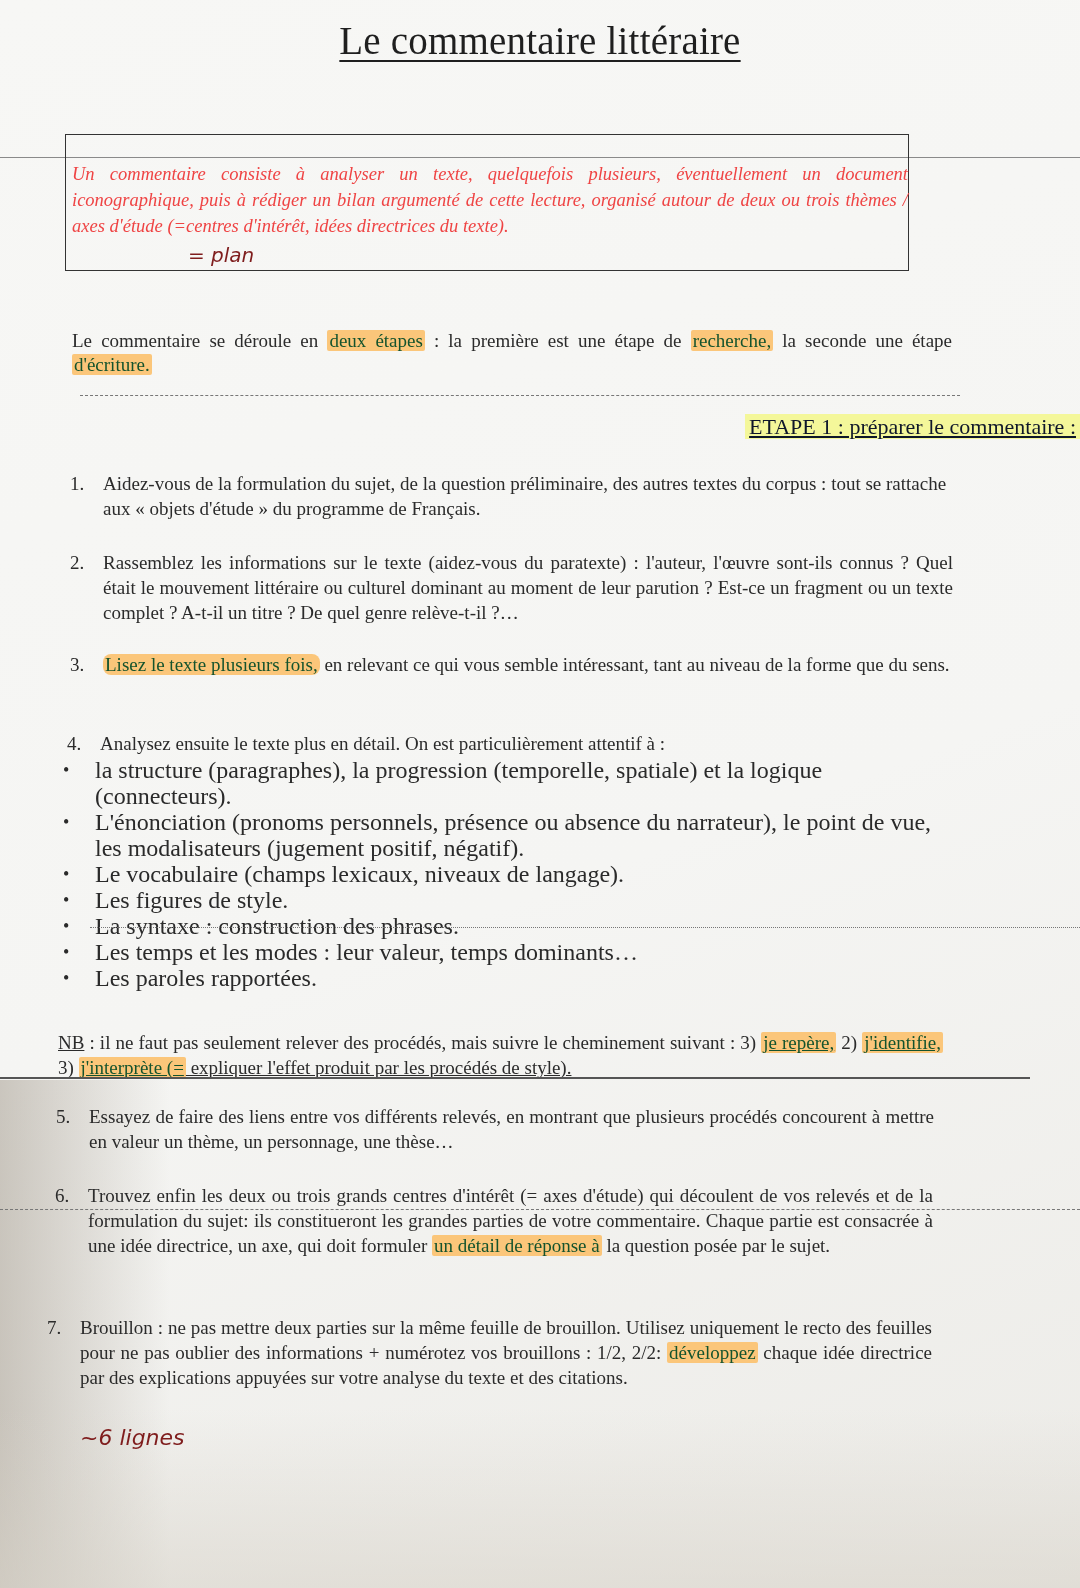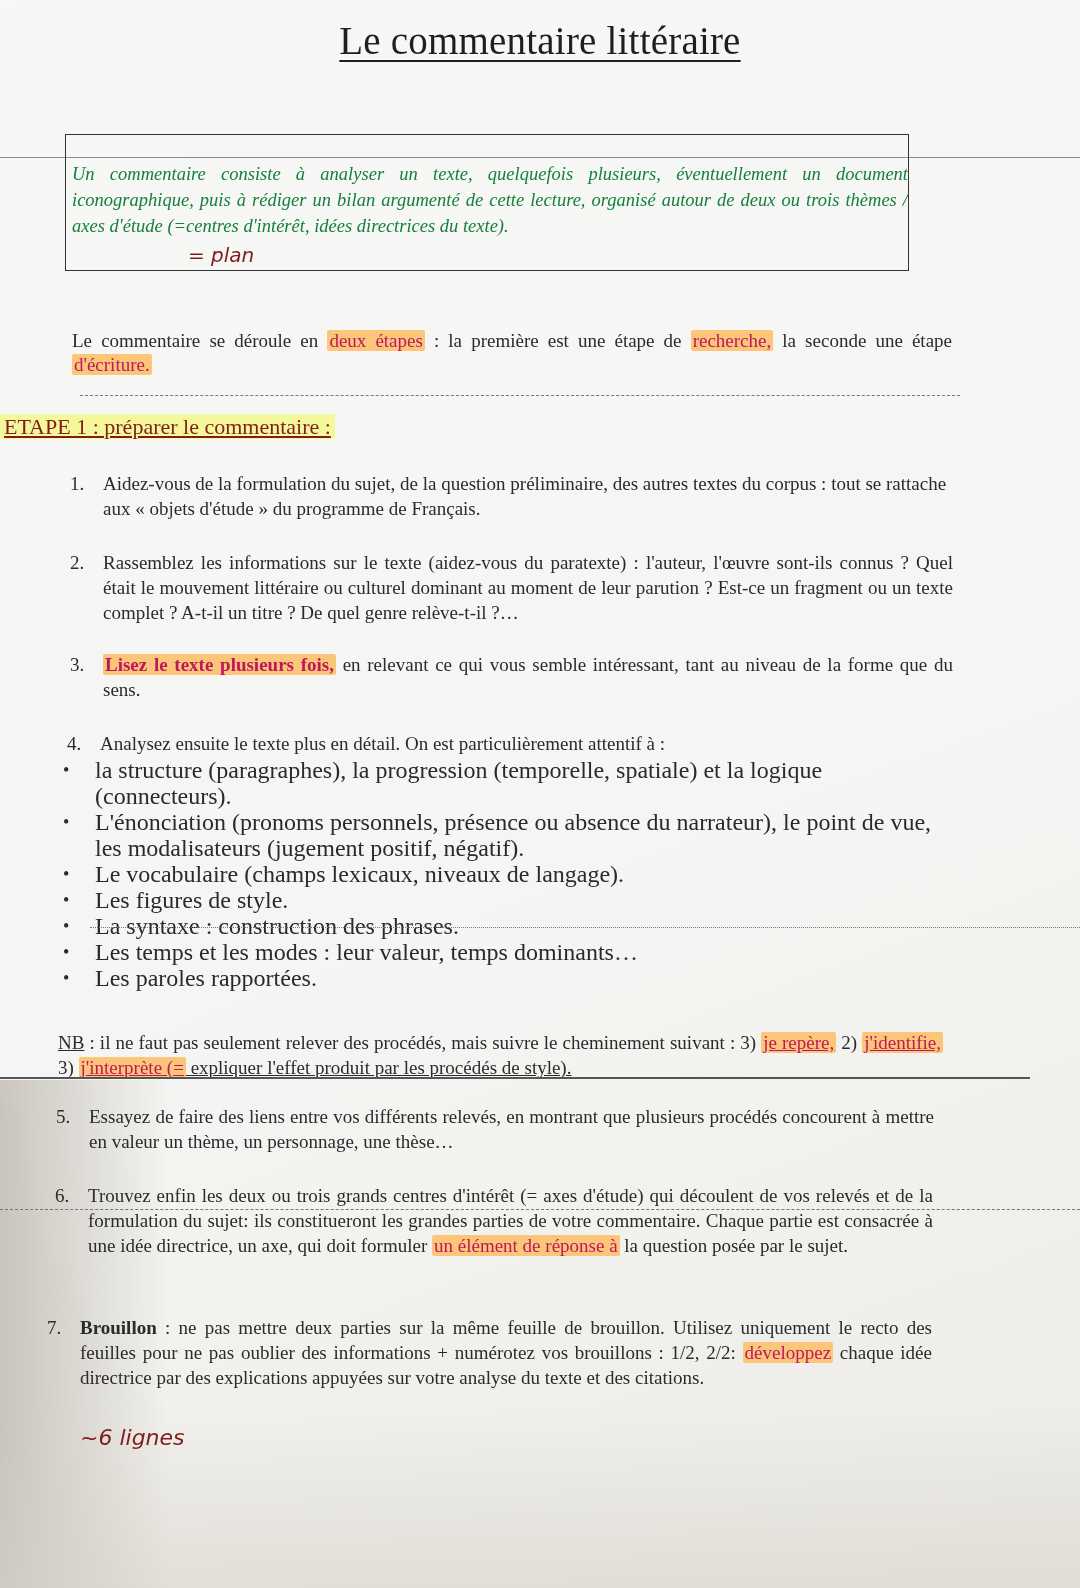--- a/index.html
+++ b/index.html
@@ -26,42 +26,42 @@
     }
     .title span { text-decoration: underline; text-decoration-thickness: 2px; text-underline-offset: 6px; }
     .rule { position: absolute; height: 1px; background: #8a8a8a; }
     .box {
       position: absolute; left: 65px; top: 134px; width: 842px; height: 135px;
       border: 1.5px solid #333;
     }
     .box-text {
       position: absolute; left: 72px; top: 161px; width: 836px;
       font-style: italic; font-size: 18.5px; line-height: 26px; text-align: justify;
-      color: #15803d;
+      color: #ef4444;
     }
     .handwrite {
       font-family: "DejaVu Sans", sans-serif; font-style: italic; color: #7f1d1d;
       position: absolute;
     }
     .para { position: absolute; font-size: 19px; line-height: 24px; color: #2b2b2b; }
-    .hl { background: #fbc67a; color: #be185d; padding: 0 2px; border-radius: 2px; }
+    .hl { background: #fbc67a; color: #14532d; padding: 0 2px; border-radius: 2px; }
     .hl-yellow { background: #f4f79a; padding: 0 4px; }
     .section-title {
-      position: absolute; left: 0; width: 1080px; top: 414px; text-align: left;
-      font-size: 22px; color: #7f1d1d;
+      position: absolute; left: 0; width: 1080px; top: 414px; text-align: right;
+      font-size: 22px; color: #0f172a;
     }
     .section-title span { text-decoration: underline; }
     .num-item { position: absolute; font-size: 19px; line-height: 25px; color: #2b2b2b; }
     .num-item .n { position: absolute; left: -33px; top: 0; }
     .bullets { position: absolute; left: 60px; top: 757px; width: 900px; list-style: none; margin: 0; padding: 0; }
     .bullets li { position: relative; padding-left: 35px; font-size: 24px; line-height: 26px; }
     .bullets li::before { content: "•"; position: absolute; left: 3px; top: 0; font-size: 18px; }
     .u { text-decoration: underline; }
     .dash { position: absolute; border-top: 1.5px dashed #777; height: 0; }
-    .bold { font-weight: bold; }
+    .bold { font-weight: normal; border-radius: 8px; }
   </style>
 </head>
 <body>
 
 <div class="shadow-left"></div>
 <div class="shadow-bottom"></div>
 
 <h1 class="title" style="margin:0;font-weight:normal;">
   <span>Le commentaire littéraire</span>
 </h1>
@@ -122,21 +122,21 @@
 
 <div class="num-item" style="left:89px;top:1104px;width:845px;text-align:justify;">
   <span class="n">5.</span>
   <span>Essayez de faire des liens entre vos différents relevés, en montrant que plusieurs procédés concourent à mettre en valeur un thème, un personnage, une thèse…</span>
 </div>
 
 <div class="dash" style="left:0;top:1209px;width:1080px;border-top-style:dashed;"></div>
 
 <div class="num-item" style="left:88px;top:1183px;width:845px;text-align:justify;">
   <span class="n">6.</span>
-  <span>Trouvez enfin les deux ou trois grands centres d'intérêt (= axes d'étude) qui découlent de vos relevés et de la formulation du sujet: ils constitueront les grandes parties de votre commentaire. Chaque partie est consacrée à une idée directrice, un axe, qui doit formuler </span><span class="hl">un élément de réponse à</span><span> la question posée par le sujet.</span>
+  <span>Trouvez enfin les deux ou trois grands centres d'intérêt (= axes d'étude) qui découlent de vos relevés et de la formulation du sujet: ils constitueront les grandes parties de votre commentaire. Chaque partie est consacrée à une idée directrice, un axe, qui doit formuler </span><span class="hl">un détail de réponse à</span><span> la question posée par le sujet.</span>
 </div>
 
 <div class="num-item" style="left:80px;top:1315px;width:852px;text-align:justify;">
   <span class="n">7.</span>
   <span class="bold">Brouillon</span><span> : ne pas mettre deux parties sur la même feuille de brouillon. Utilisez uniquement le recto des feuilles pour ne pas oublier des informations + numérotez vos brouillons : 1/2, 2/2: </span><span class="hl">développez</span><span> chaque idée directrice par des explications appuyées sur votre analyse du texte et des citations.</span>
 </div>
 
 <div class="handwrite" style="left:80px;top:1409px;font-size:22px;margin-top:16px;">~6 lignes</div>
 
 </body></html>

